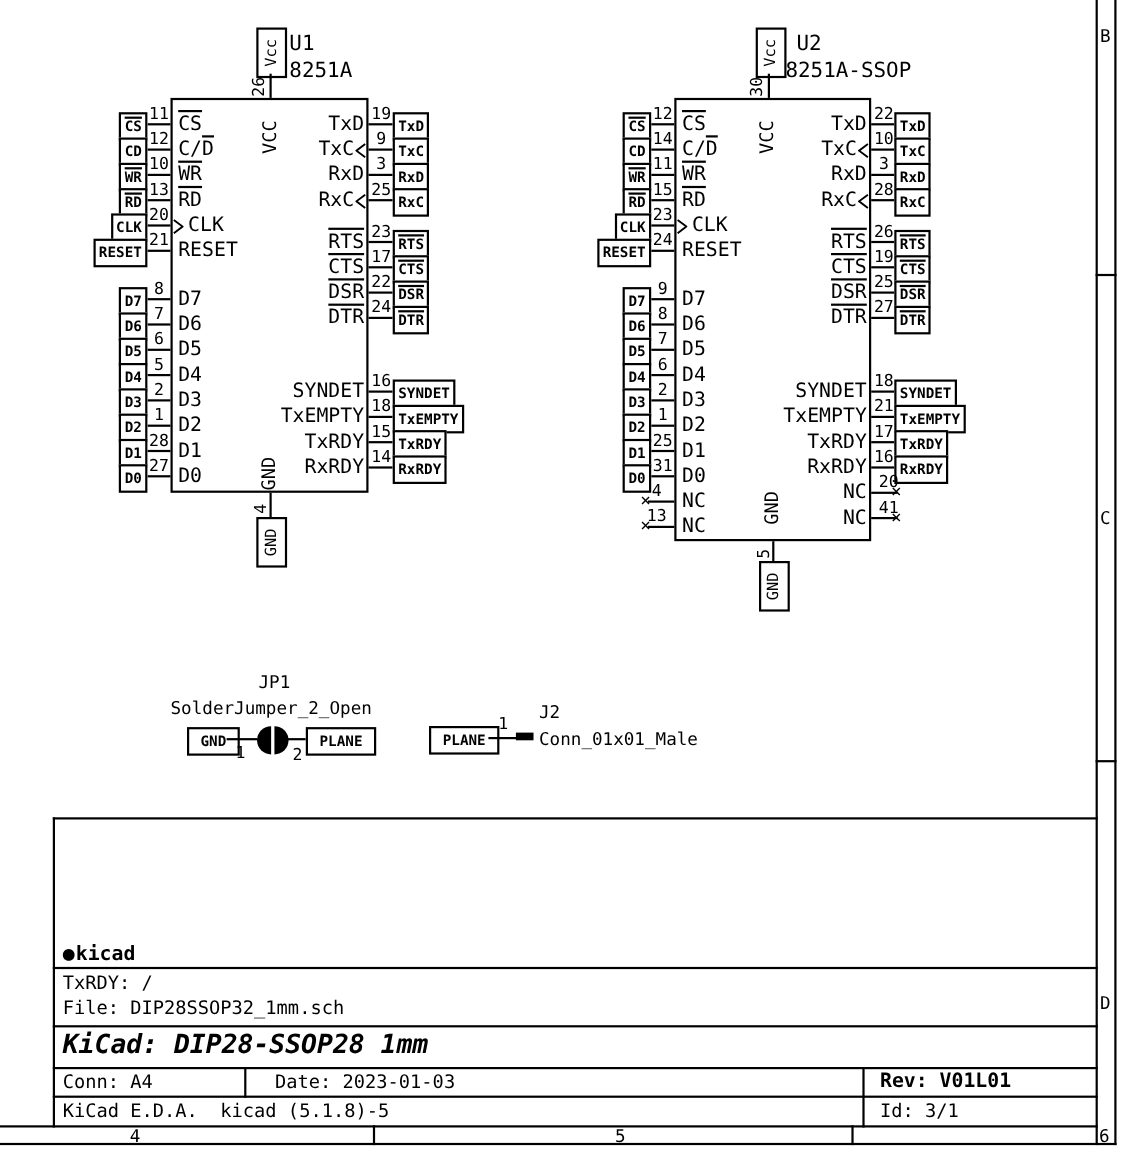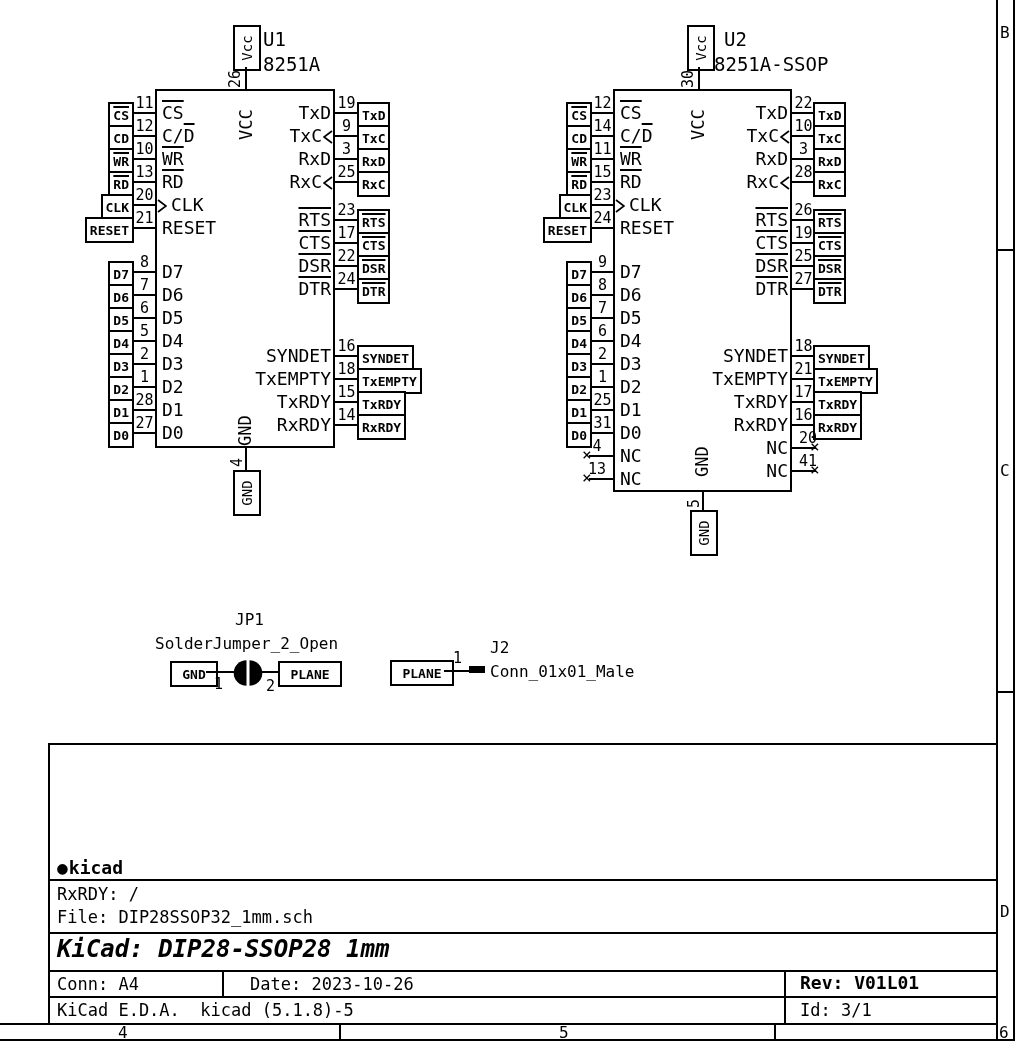--- a/index.html
+++ b/index.html
@@ -359,23 +359,23 @@
     <div class="hline" style="left:48px;top:743px;width:950px;height:2px"></div>
     <div class="hline" style="left:48px;top:879px;width:950px;height:2px"></div>
     <div class="hline" style="left:48px;top:932px;width:950px;height:2px"></div>
     <div class="hline" style="left:48px;top:970px;width:950px;height:2px"></div>
     <div class="hline" style="left:48px;top:996px;width:950px;height:2px"></div>
     <div class="vline" style="left:222px;top:970px;width:2px;height:28px"></div>
     <div class="vline" style="left:784px;top:970px;width:2px;height:55px"></div>
     <div class="tbtext logo" style="left:57px;top:858px">
       <span>●</span><span>kicad</span>
     </div>
-    <div class="tbtext" style="left:57px;top:884px">RxRDY: /</div>
+    <div class="tbtext" style="left:57px;top:884px">TxRDY: /</div>
     <div class="tbtext" style="left:57px;top:907px">File: DIP28SSOP32_1mm.sch</div>
     <div class="tbtext title" style="left:57px;top:936px">KiCad: DIP28-SSOP28 1mm</div>
     <div class="tbtext" style="left:57px;top:974px">Conn: A4</div>
-    <div class="tbtext" style="left:250px;top:974px">Date: 2023-10-26</div>
+    <div class="tbtext" style="left:250px;top:974px">Date: 2023-01-03</div>
     <div class="tbtext b" style="left:800px;top:973px">Rev: V01L01</div>
     <div class="tbtext" style="left:57px;top:1000px">KiCad E.D.A.  kicad (5.1.8)-5</div>
     <div class="tbtext" style="left:800px;top:1000px">Id: 3/1</div>
   </div>
 
 </div>
 
 </body></html>

